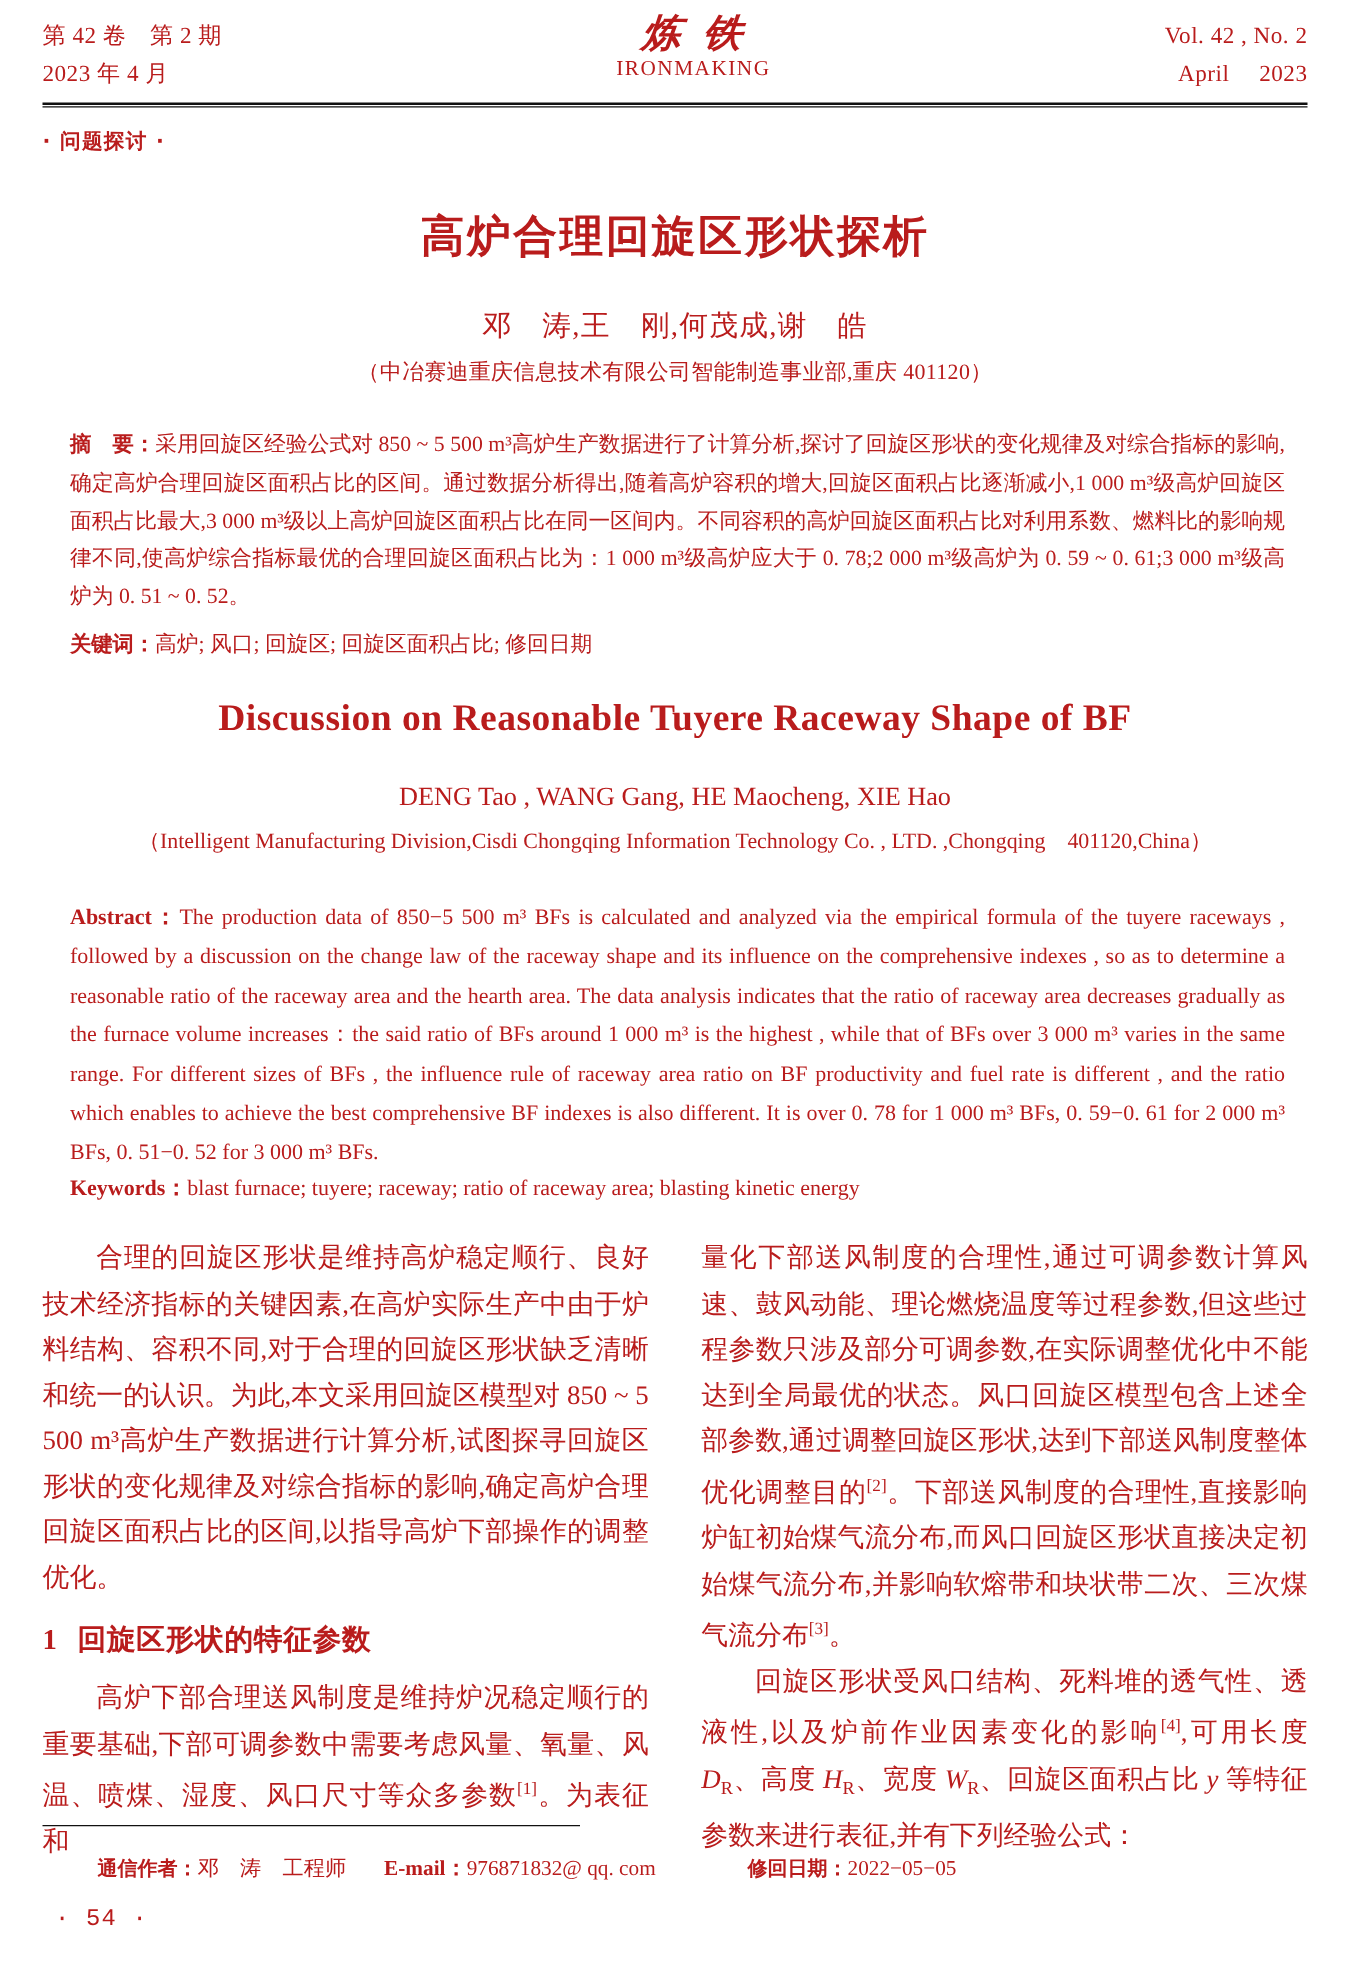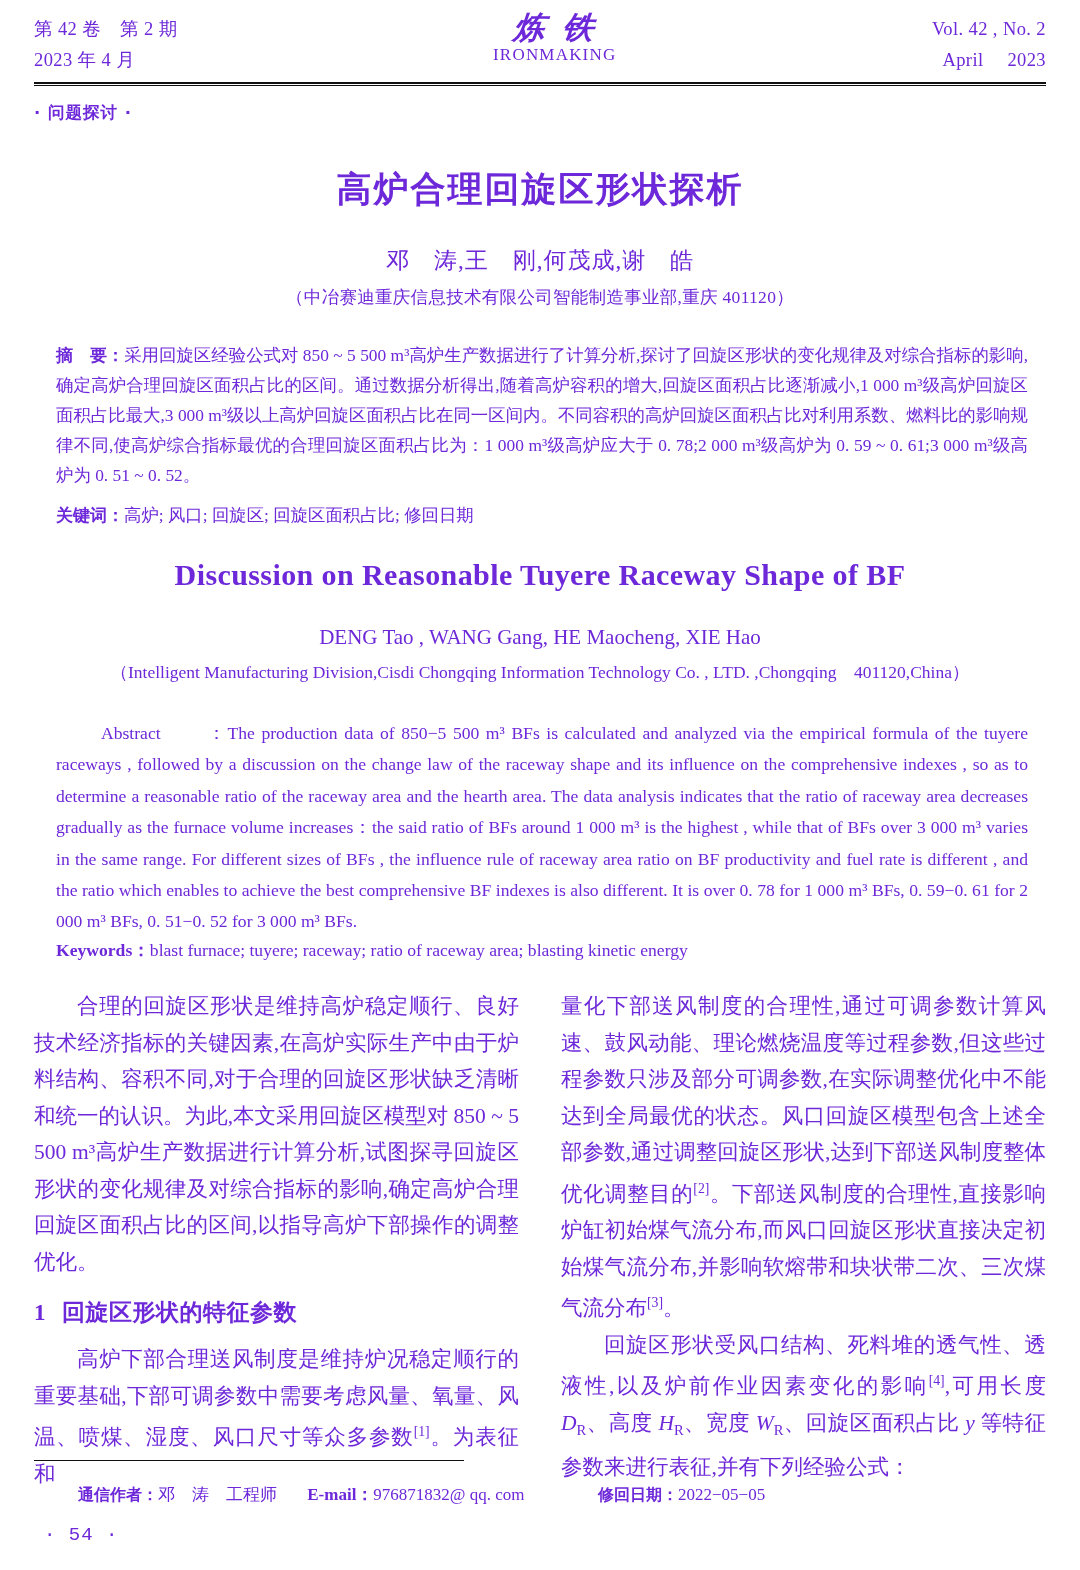--- a/index.html
+++ b/index.html
@@ -5,21 +5,21 @@
   html, body {
     margin: 0;
     padding: 0;
     background: #ffffff;
   }
   .page {
     position: relative;
     width: 1080px;
     height: 1570px;
     background: #fff;
-    color: #6d28d9;
+    color: #b91c1c;
     font-family: "Liberation Serif", "DejaVu Serif", serif;
     overflow: hidden;
     box-sizing: border-box;
   }
 
   
   .masthead {
     position: absolute;
     top: 14px;
     left: 34px;
@@ -183,21 +183,21 @@
     position: absolute;
     top: 718px;
     left: 56px;
     width: 972px;
     font-family: "Liberation Serif", "DejaVu Serif", serif;
     font-size: 17.6px;
     line-height: 31.4px;
     text-align: justify;
     text-justify: inter-word;
   }
-  .abs-en .lbl { font-weight: 400; margin-left: 45px; }
+  .abs-en .lbl { font-weight: 700; }
   .kw-en {
     position: absolute;
     top: 935px;
     left: 56px;
     width: 972px;
     font-family: "Liberation Serif", "DejaVu Serif", serif;
     font-size: 17.6px;
     line-height: 31px;
   }
   .kw-en .lbl { font-weight: 700; }

